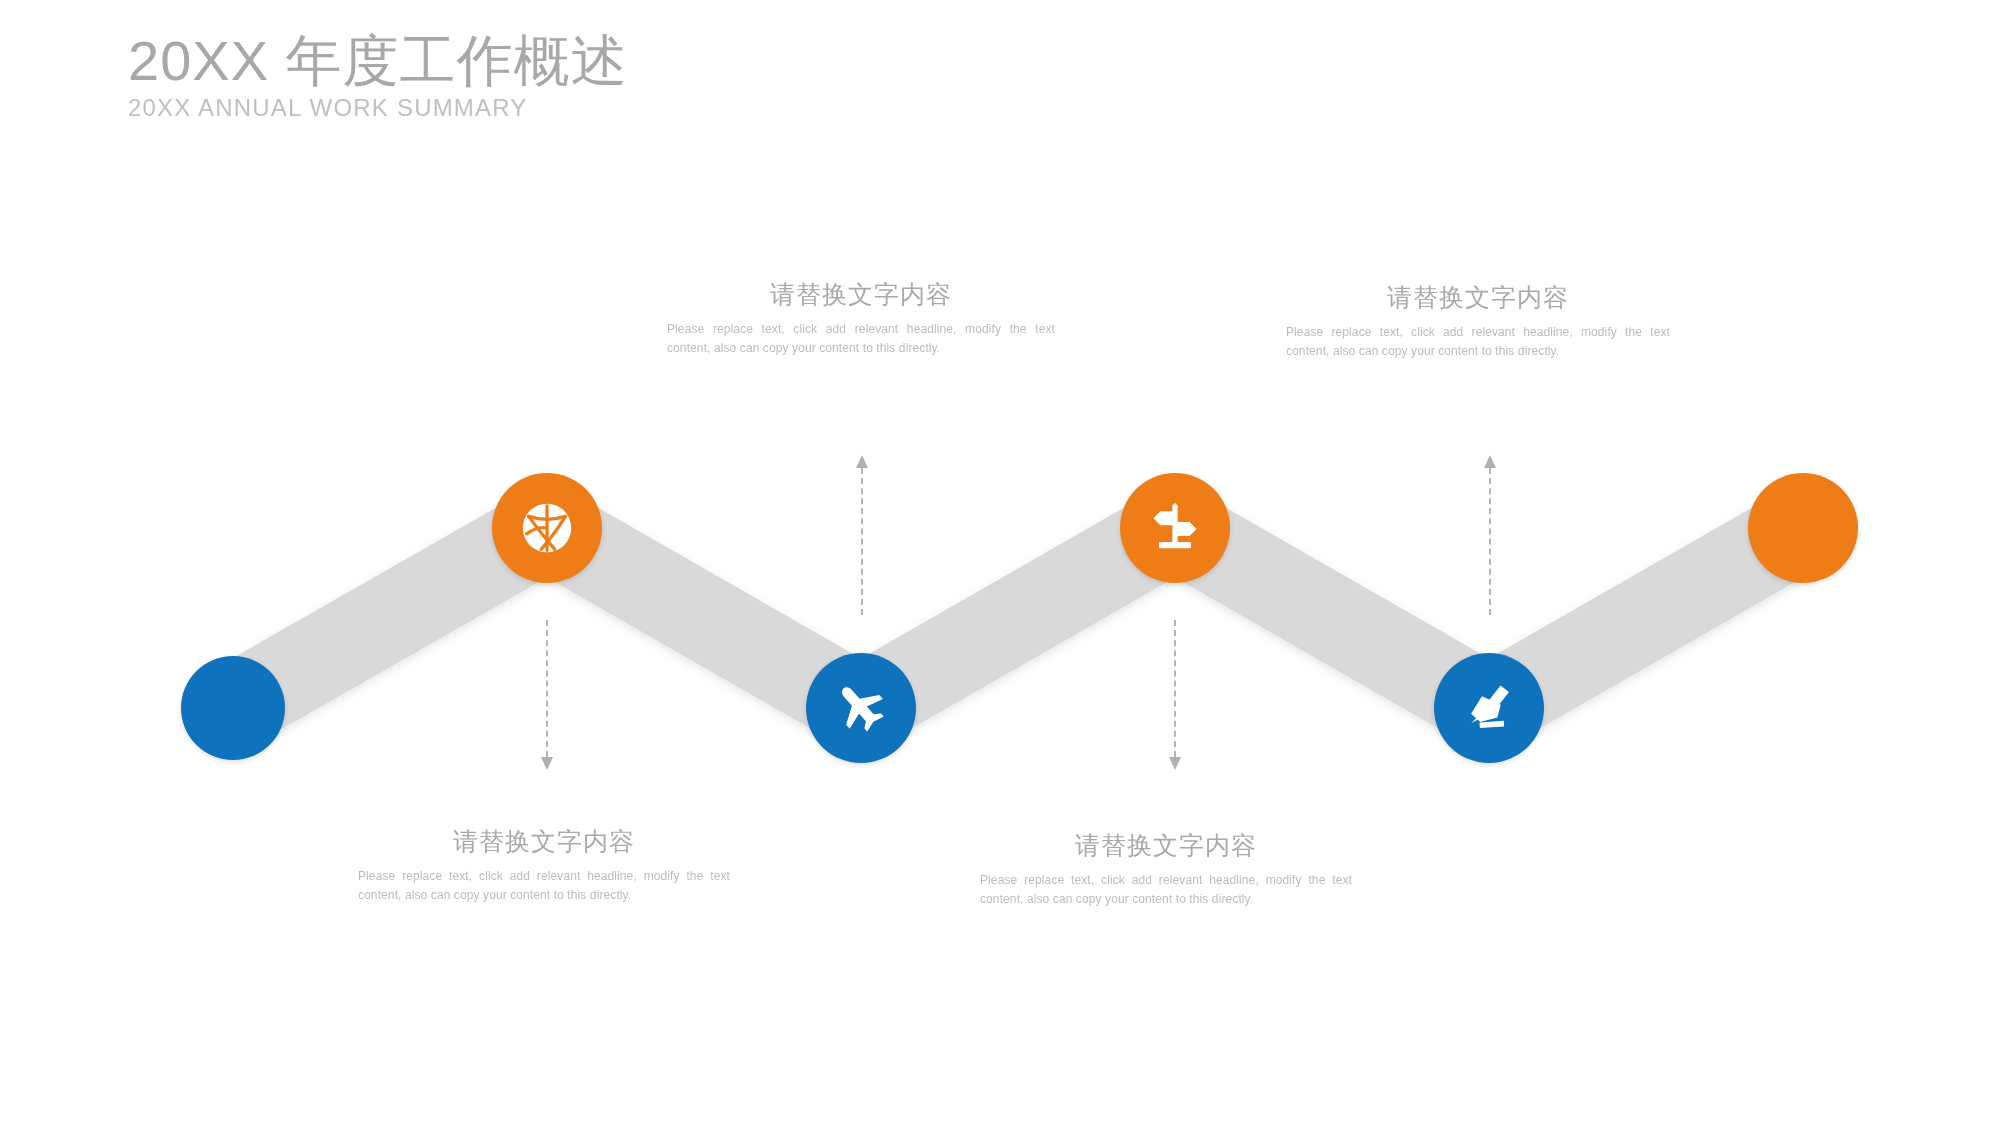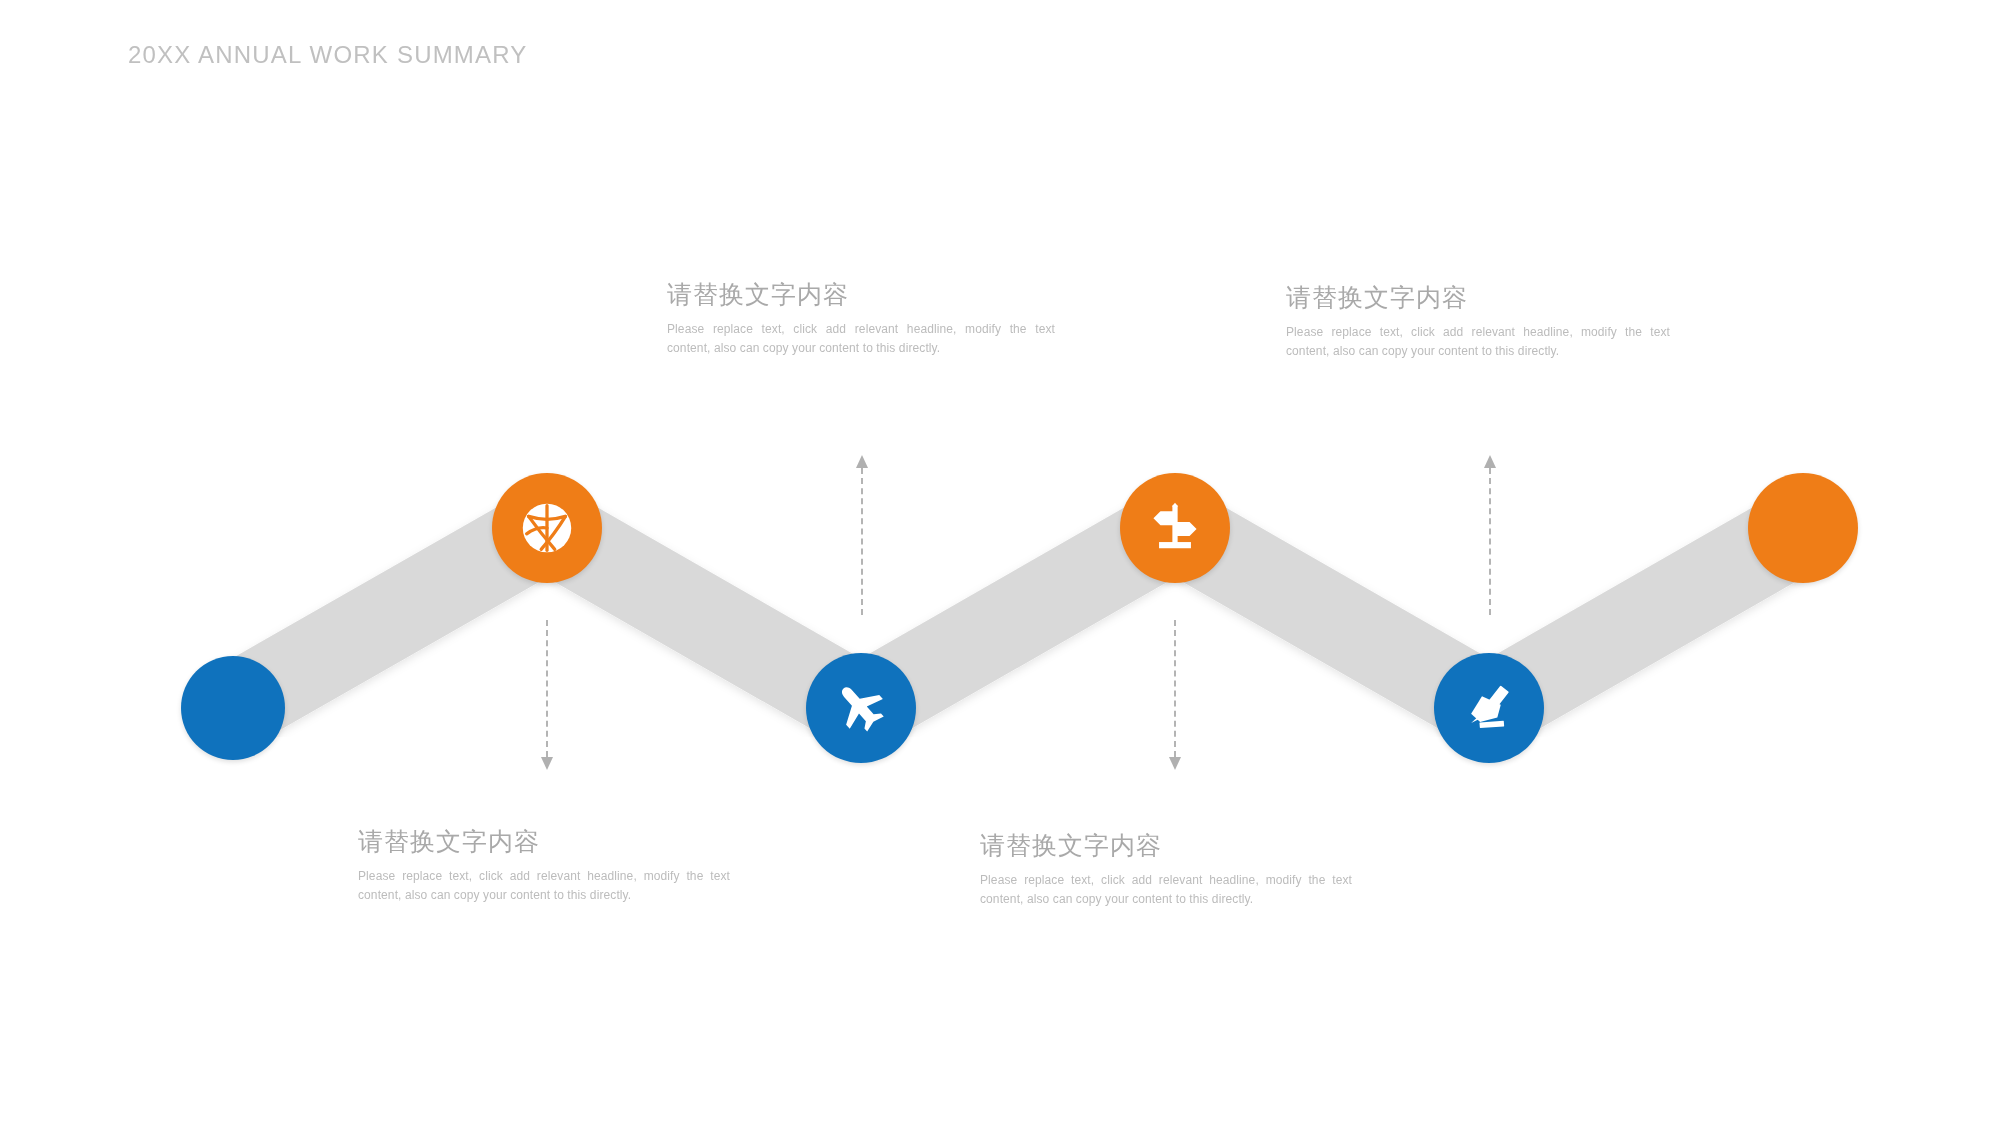--- a/index.html
+++ b/index.html
@@ -25,21 +25,21 @@
   }
   #page-title {
     font-size: 56px;
     line-height: 1.18;
     font-weight: 400;
     color: #a8a8a8;
     letter-spacing: 1px;
     white-space: nowrap;
   }
   #page-subtitle {
-    margin-top: 13px;
+    margin-top: 0;
     font-size: 24px;
     line-height: 1.2;
     font-weight: 400;
     color: #c0c0c0;
     letter-spacing: 1.2px;
     white-space: nowrap;
   }
 
   
   #stage {
@@ -97,38 +97,39 @@
   }
   .conn-head.up   { border-bottom: 13px solid #b0b0b0; top: 0; }
   .conn-head.down { border-top: 13px solid #b0b0b0; bottom: 0; }
 
   
   .textblock { position: absolute; }
   .tb-title {
     font-size: 25px;
     line-height: 1.2;
     color: #a9a9a9;
-    text-align: left;
+    text-align: center;
     letter-spacing: 1px;
     margin-bottom: 11px;
     white-space: nowrap;
   }
   .tb-body {
     font-size: 12px;
     line-height: 1.62;
     color: #bcbcbc;
     text-align: justify;
     text-align-last: left;
     letter-spacing: 0.1px;
   }
 </style>
 </head>
 <body>
 
 <div id="header">
+  <div id="page-title">20XX 年度工作概述</div>
   <div id="page-subtitle">20XX ANNUAL WORK SUMMARY</div>
 </div>
 
 <div id="stage">
 
   <svg id="ribbon-svg" viewBox="0 0 2000 1125">
     <defs>
       <filter id="ribbonShadow" x="-6%" y="-14%" width="112%" height="130%">
         <feDropShadow dx="0" dy="3" stdDeviation="4" flood-color="#000000" flood-opacity="0.10"></feDropShadow>
       </filter>

